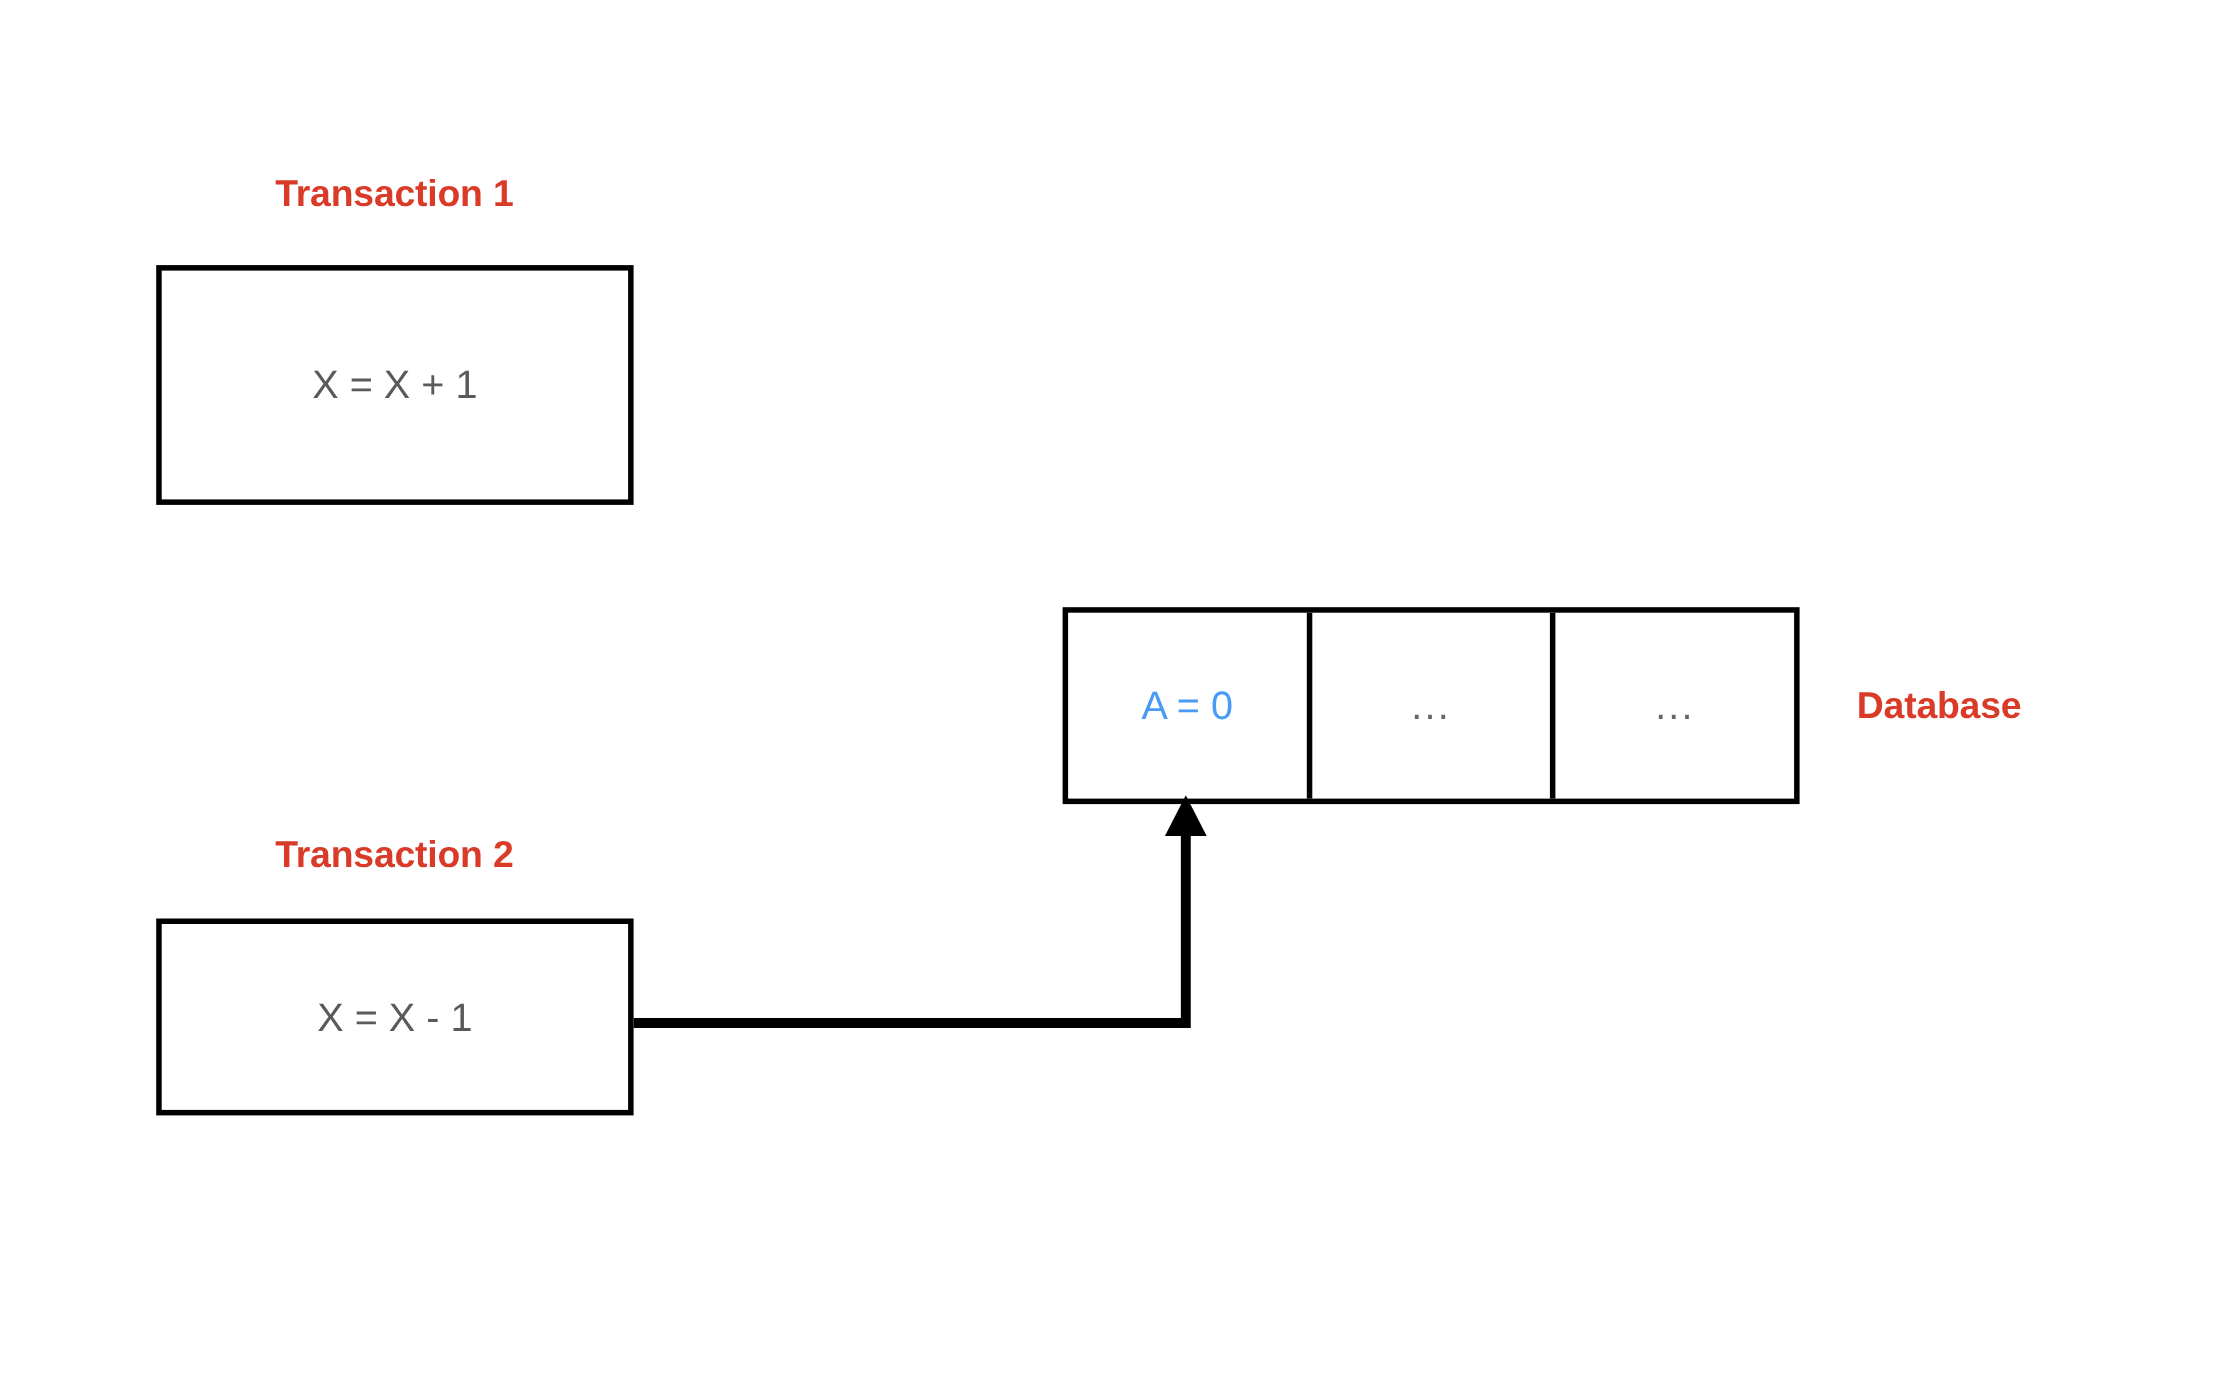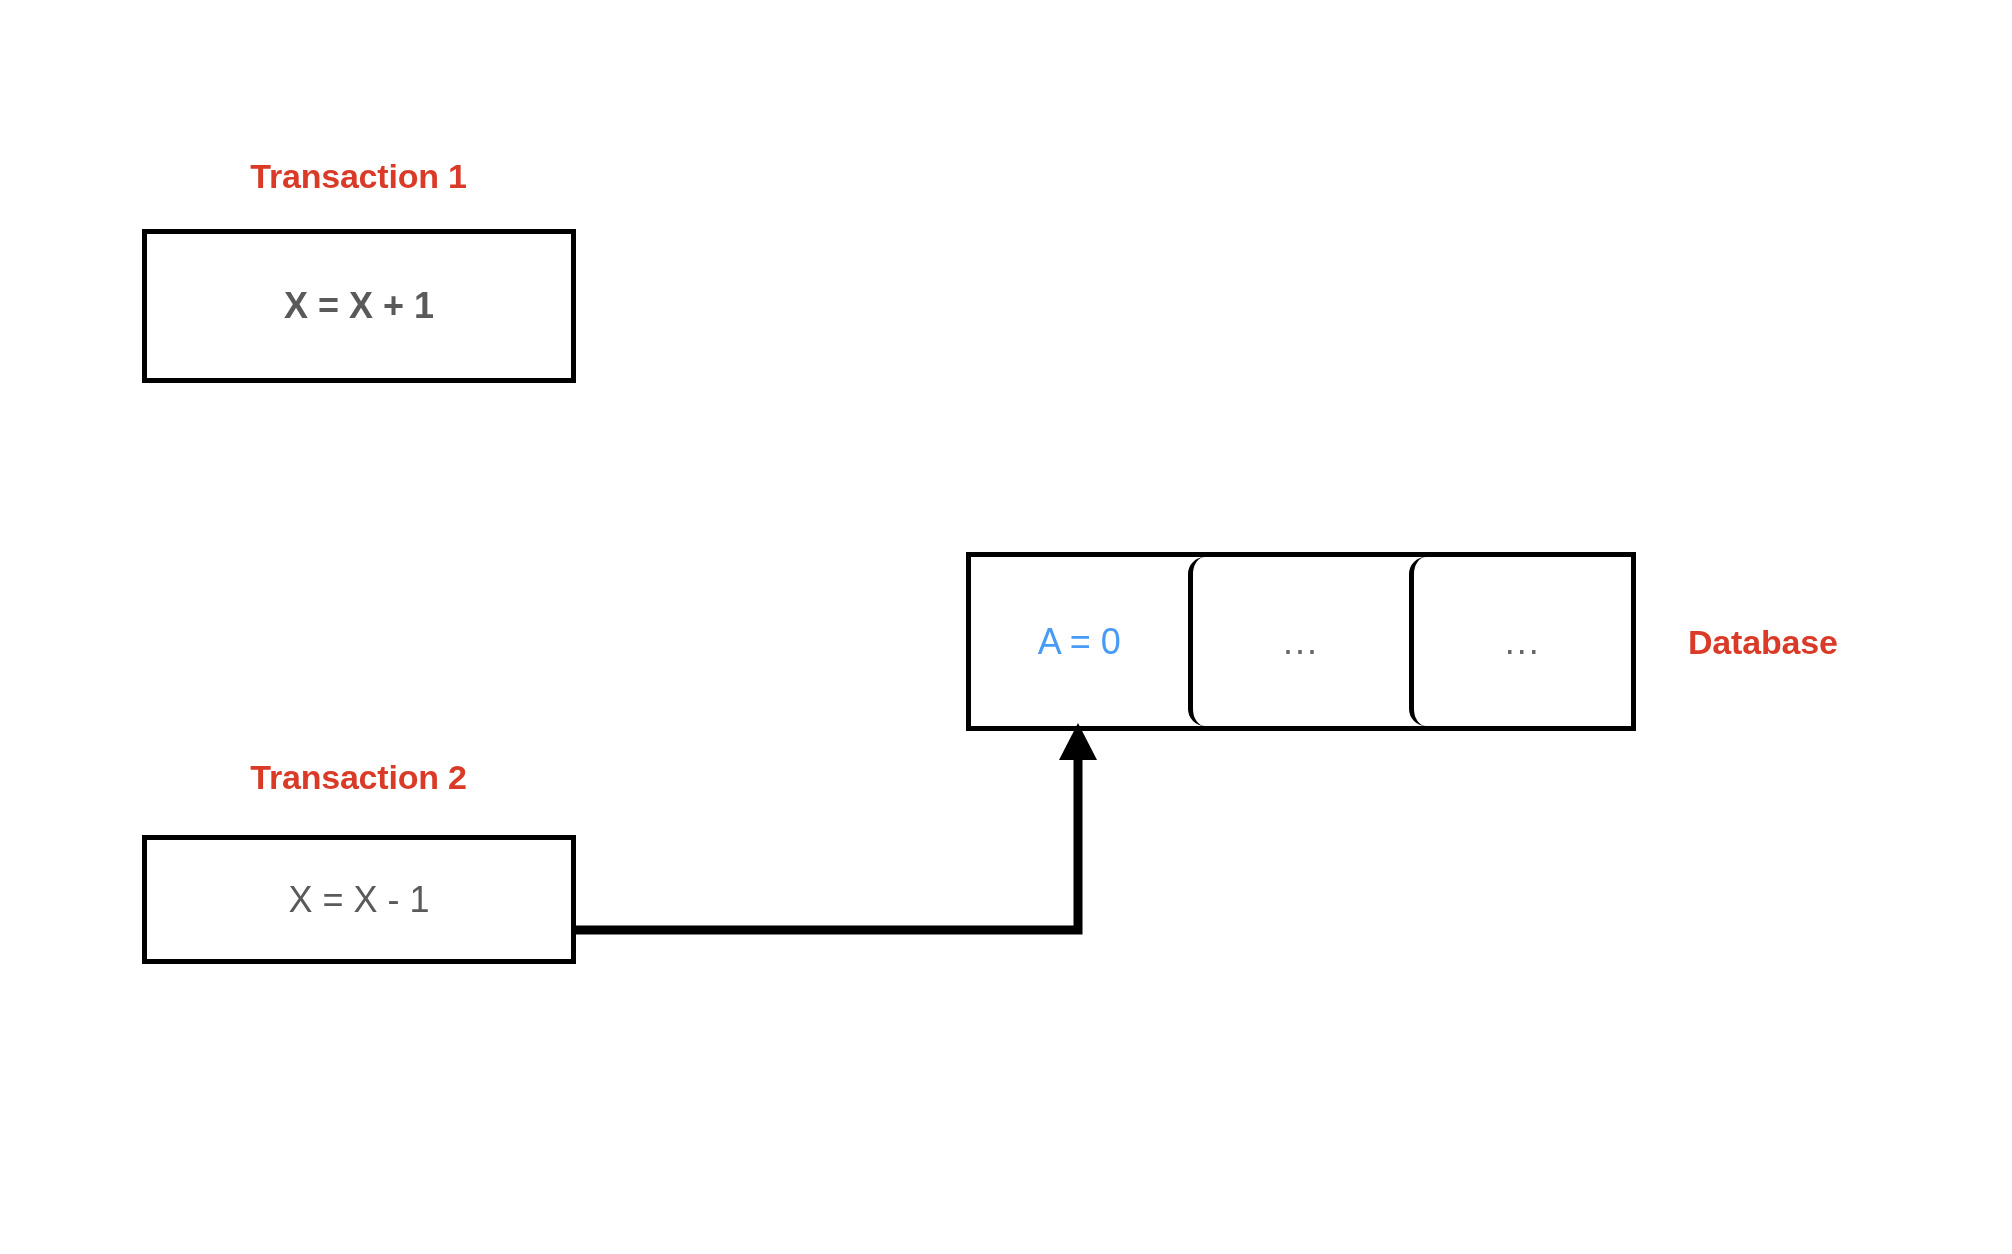--- a/index.html
+++ b/index.html
@@ -44,22 +44,22 @@
     display: flex;
     align-items: center;
     justify-content: center;
   }
   .txn-text {
     color: #5a5a5a;
     font-size: 36px;
     line-height: 1;
     white-space: nowrap;
   }
-  #txn1-box { left: 142px; top: 229px; width: 434px; height: 154px; font-weight: bold; }
-  #txn2-box { left: 142px; top: 835px; width: 434px; height: 129px; }
+  #txn1-box { left: 142px; top: 241px; width: 434px; height: 218px; }
+  #txn2-box { left: 142px; top: 835px; width: 434px; height: 179px; }
 
   
   #db-row {
     position: absolute;
     left: 966px;
     top: 552px;
     width: 670px;
     height: 179px;
     box-sizing: border-box;
     border: 5px solid #000000;
@@ -68,21 +68,20 @@
   }
   .db-cell {
     flex: 1 1 0;
     box-sizing: border-box;
     display: flex;
     align-items: center;
     justify-content: center;
     font-size: 36px;
     line-height: 1;
     white-space: nowrap;
-    border-radius: 17px;
   }
   .db-cell + .db-cell { border-left: 5px solid #000000; }
   .db-cell.value  { color: #4a9bf5; }
   .db-cell.filler { color: #666666; letter-spacing: 2px; }
 
   
   #connector {
     position: absolute;
     left: 0;
     top: 0;

